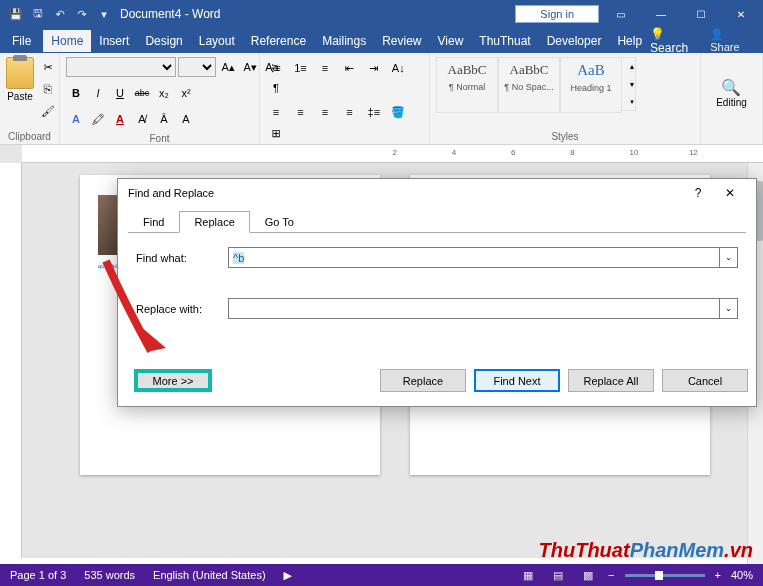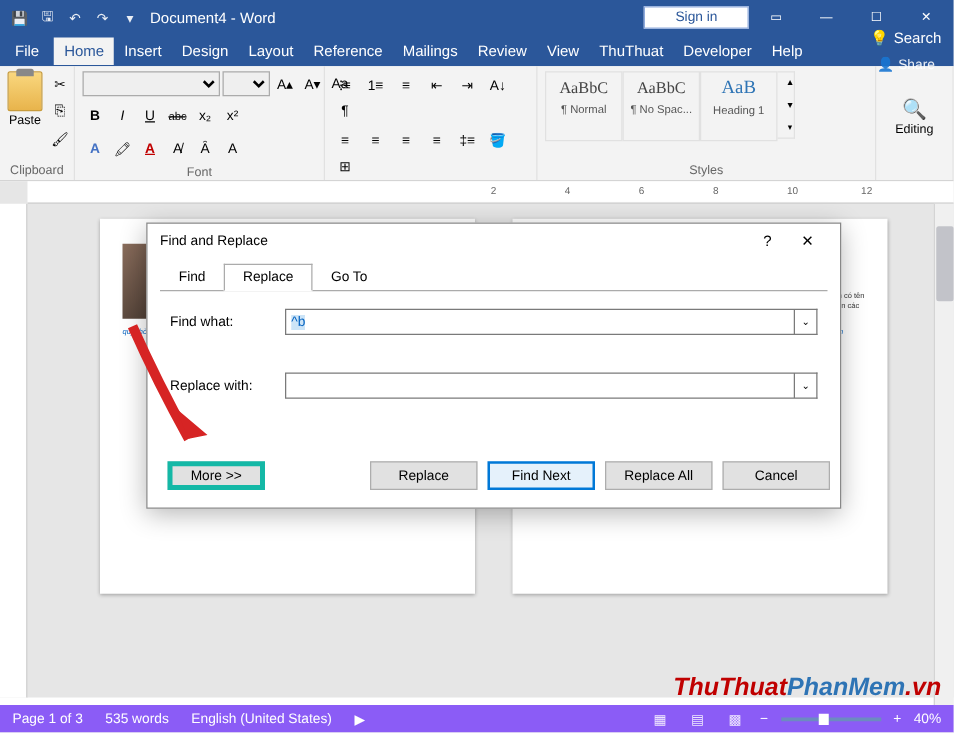--- a/index.html
+++ b/index.html
@@ -12,21 +12,21 @@
 .titlebar .title { flex: 1; font-size: 12px; }
 .titlebar .right { display: flex; align-items: center; gap: 4px; padding-right: 4px; }
 .signin { background: #fff; color: #2b579a; padding: 2px 24px; font-size: 11px; border: 1px solid #8faadc; }
 .winctrl { width: 36px; height: 28px; display: flex; align-items: center; justify-content: center; font-size: 10px; }
 
 
 .tabs { height: 25px; background: #2b579a; display: flex; align-items: center; color: #fff; font-size: 12px; }
 .tabs .tab { padding: 4px 8px; cursor: pointer; white-space: nowrap; }
 .tabs .tab.file { padding: 4px 12px; }
 .tabs .tab.active { background: #f3f3f3; color: #2b579a; }
-.tabs .right-tabs { margin-left: auto; display: flex; align-items: center; padding-right: 10px; gap: 8px; flex-direction: column; }
+.tabs .right-tabs { margin-left: auto; display: flex; align-items: center; padding-right: 10px; gap: 8px; }
 .tabs .share { font-size: 11px; opacity: 0.9; }
 
 
 .ribbon { height: 92px; background: #f3f3f3; border-bottom: 1px solid #d4d4d4; display: flex; }
 .rgroup { border-right: 1px solid #e1e1e1; padding: 4px 6px 2px; display: flex; flex-direction: column; justify-content: space-between; }
 .rgroup .glabel { text-align: center; font-size: 10px; color: #666; padding-top: 2px; }
 .rgroup .gbody { display: flex; gap: 4px; align-items: flex-start; }
 .clipboard { width: 60px; }
 .clipboard .paste { width: 40px; text-align: center; font-size: 10px; }
 .clipboard .paste .picon { width: 28px; height: 32px; background: linear-gradient(#f9d77e,#e8b44c); border: 1px solid #c89c3c; margin: 0 auto 2px; border-radius: 2px; position: relative; }
@@ -49,21 +49,21 @@
 .ruler-h .mk { position: absolute; top: 3px; }
 .ruler-v { position: absolute; left: 0; top: 18px; width: 22px; bottom: 0; background: #fff; border-right: 1px solid #c8c8c8; }
 .pages { position: absolute; left: 80px; top: 30px; display: flex; gap: 30px; }
 .page { width: 300px; background: #fff; box-shadow: 0 1px 3px rgba(0,0,0,0.3); padding: 20px 18px; font-size: 6px; line-height: 1.4; color: #333; min-height: 300px; }
 .page .blue { color: #0563c1; }
 .page .sbrk { text-align: center; font-size: 8px; color: #333; }
 .page .sbrk::before, .page .sbrk::after { content: '::::::::::::::::::::'; color: #999; letter-spacing: -1px; }
 .page .img { width: 50px; height: 60px; background: linear-gradient(135deg,#8a6d5c,#3a2f28); float: left; margin-right: 6px; }
 
 
-.dialog { position: absolute; left: 117px; top: 178px; width: 556px; background: #fff; border: 1px solid #888; box-shadow: 0 4px 20px rgba(0,0,0,0.3); font-size: 11px; }
+.dialog { position: absolute; left: 117px; top: 178px; width: 640px; background: #fff; border: 1px solid #888; box-shadow: 0 4px 20px rgba(0,0,0,0.3); font-size: 11px; }
 .dialog .dtitle { height: 28px; display: flex; align-items: center; padding: 0 10px; }
 .dialog .dtitle .t { flex: 1; }
 .dialog .dtitle .dbtn { width: 32px; text-align: center; font-size: 12px; cursor: pointer; }
 .dialog .dtabs { display: flex; padding: 4px 10px 0; gap: 0; }
 .dialog .dtab { padding: 4px 14px; border: 1px solid transparent; cursor: pointer; }
 .dialog .dtab span { text-decoration-color: #999; text-underline-offset: 2px; }
 .dialog .dtab.active { border-color: #ababab; border-bottom-color: #fff; background: #fff; position: relative; z-index: 2; }
 .dialog .dbody { border-top: 1px solid #ababab; margin: -1px 10px 0; padding: 14px 8px 10px; position: relative; z-index: 1; }
 .dialog .frow { display: flex; align-items: center; margin-bottom: 30px; }
 .dialog .frow label { width: 92px; }
@@ -77,21 +77,21 @@
 
 
 .arrow { position: absolute; left: 96px; top: 256px; width: 80px; height: 110px; pointer-events: none; z-index: 10; }
 
 
 .watermark { position: absolute; right: 10px; bottom: 24px; font-size: 20px; font-weight: bold; font-style: italic; }
 .watermark .red { color: #c00000; }
 .watermark .blue { color: #2e74b5; }
 
 
-.statusbar { position: absolute; bottom: 0; left: 0; right: 0; height: 22px; background: #8b5cf6; color: #fff; display: flex; align-items: center; font-size: 11px; padding: 0 10px; gap: 18px; }
+.statusbar { position: absolute; bottom: 0; left: 0; right: 0; height: 22px; background: #4c1d95; color: #fff; display: flex; align-items: center; font-size: 11px; padding: 0 10px; gap: 18px; }
 .statusbar .sright { margin-left: auto; display: flex; align-items: center; gap: 10px; }
 .vbtn { width: 20px; height: 16px; display: flex; align-items: center; justify-content: center; opacity: 0.85; }
 .zoom-slider { width: 80px; height: 3px; background: #6c8bc0; position: relative; }
 .zoom-slider::after { content:''; position:absolute; left: 30px; top: -3px; width: 8px; height: 9px; background: #fff; }
 
 .scrollbar-v { position: absolute; right: 0; top: 163px; width: 16px; bottom: 22px; background: #f0f0f0; border-left: 1px solid #d4d4d4; }
 .scrollbar-v .thumb { width: 14px; background: #c2c3c9; margin: 18px 1px 0; border-radius: 2px; height: 60px; }
 </style>
 </head>
 <body>

